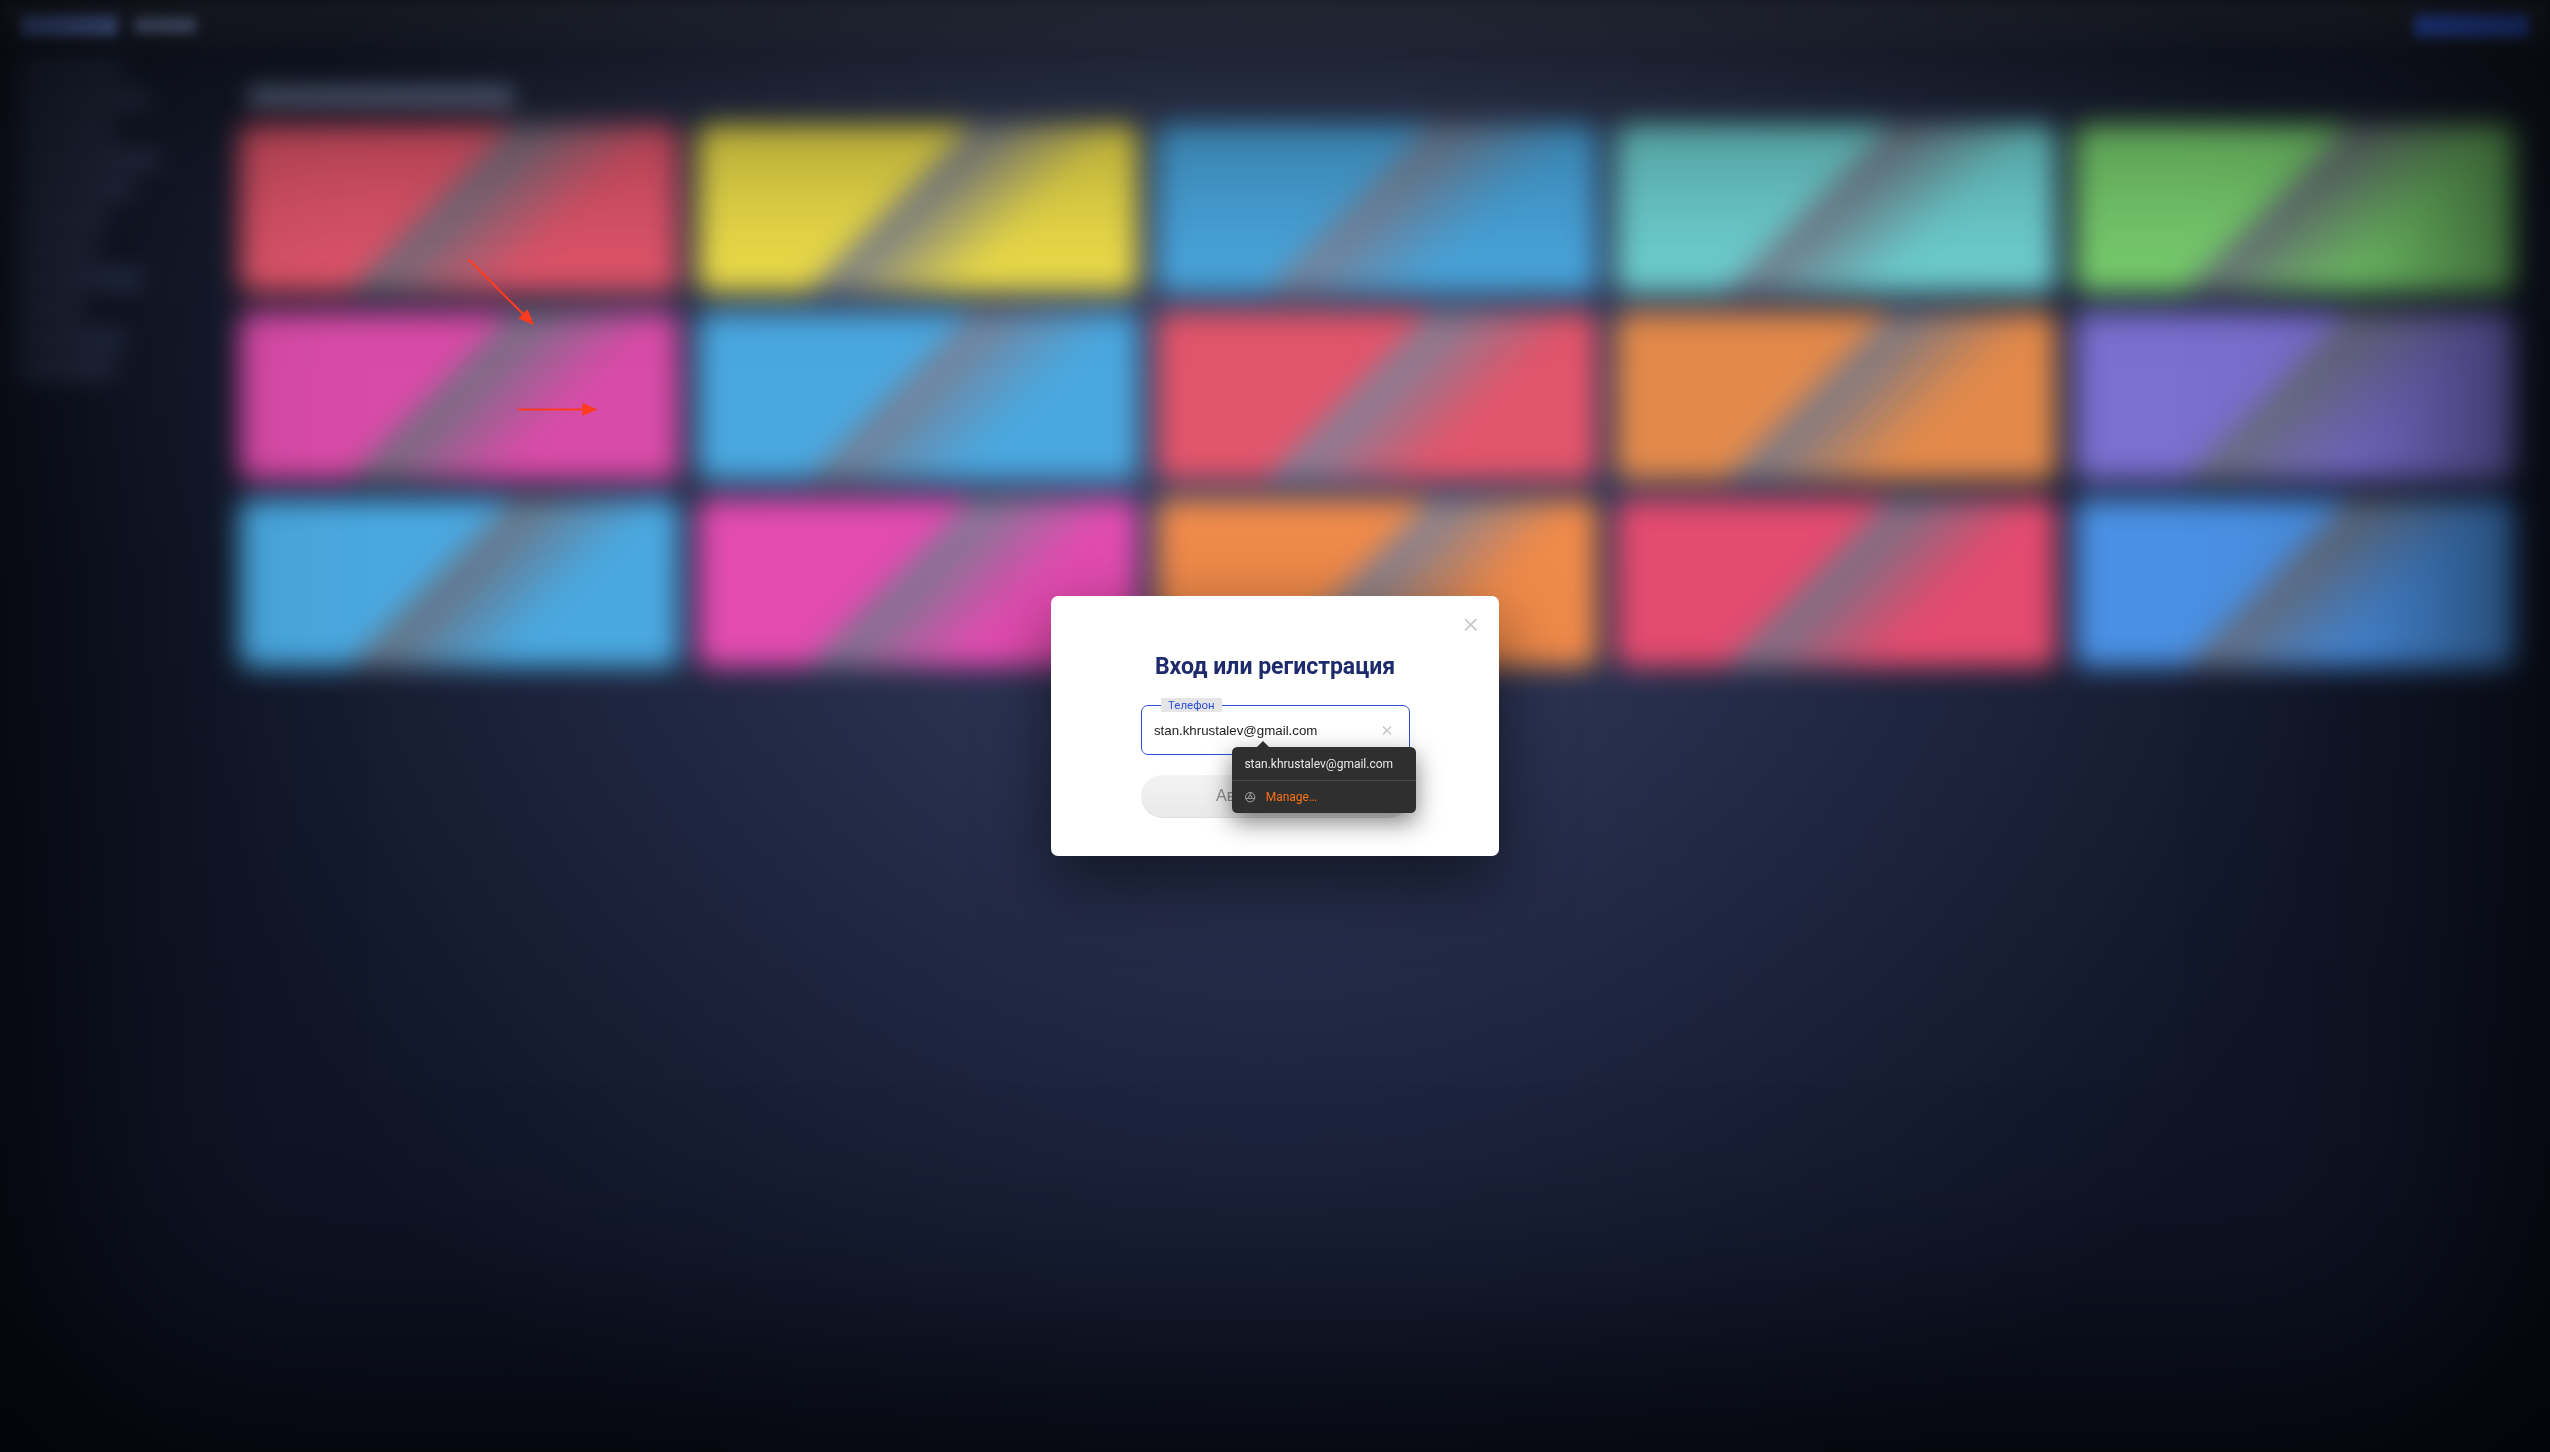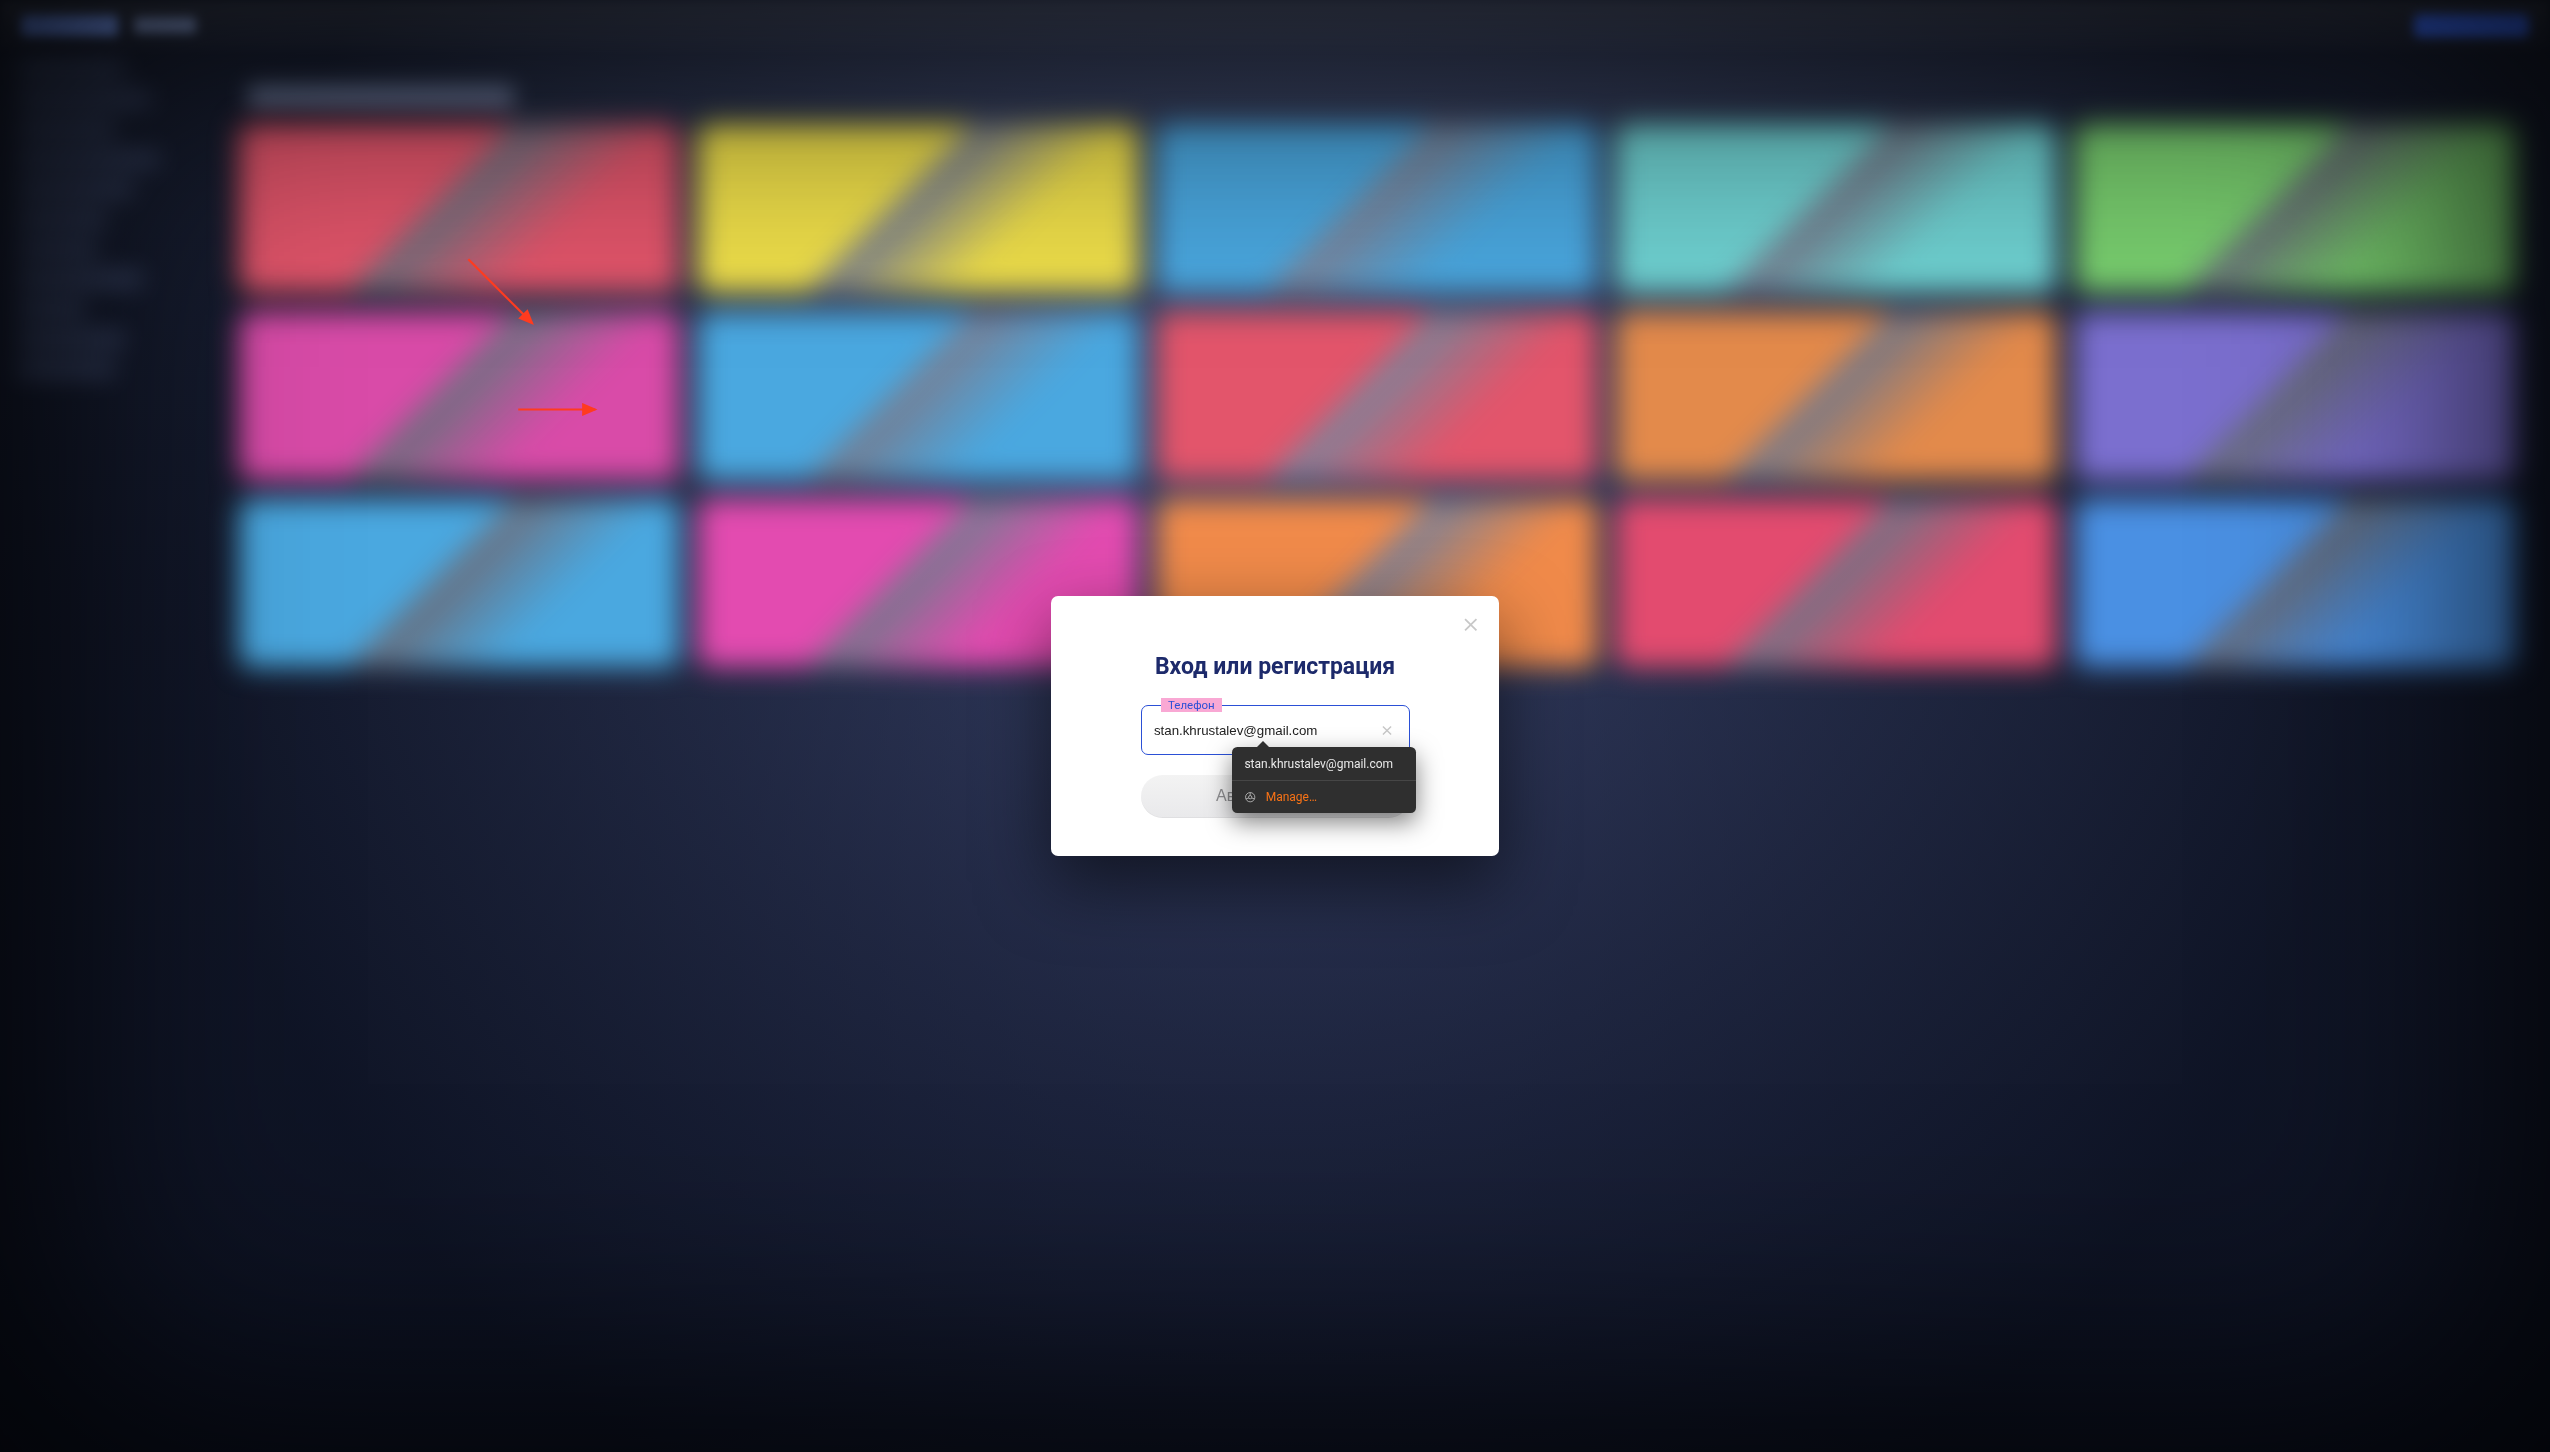--- a/index.html
+++ b/index.html
@@ -52,21 +52,21 @@
     }
     .close svg{ width:19.5px; height:19.5px; stroke:#c8c8c8; stroke-width:2.2; }
     .title { text-align:center; font-size:23px; font-weight:700; color:#1d2a6b; margin-top:32px; }
 
     .field {
       position:relative; margin: 25px auto 0; width: 269px;
       border:0.9px solid #2b50d6; border-radius:7px; height:50px;
       display:flex; align-items:center; padding:0 39px 0 12.4px;
     }
     .field-legend {
-      position:absolute; top:-8px; left:19.5px; background:#f9a8d4; padding:0 7px;
+      position:absolute; top:-8px; left:19.5px; background:#e5e5e5; padding:0 7px;
       color:#2b50d6; font-size:11.5px;
     }
     .field-legend::before{
       content:""; position:absolute; left:-8.9px; top:50%; height:0.9px; width:8.9px; background:#2b50d6;
     }
     .field input {
       width:100%; border:none; outline:none; font-size:13.3px; color:#222;
     }
     .clear {
       position:absolute; right:8.9px; top:50%; transform:translateY(-50%);

